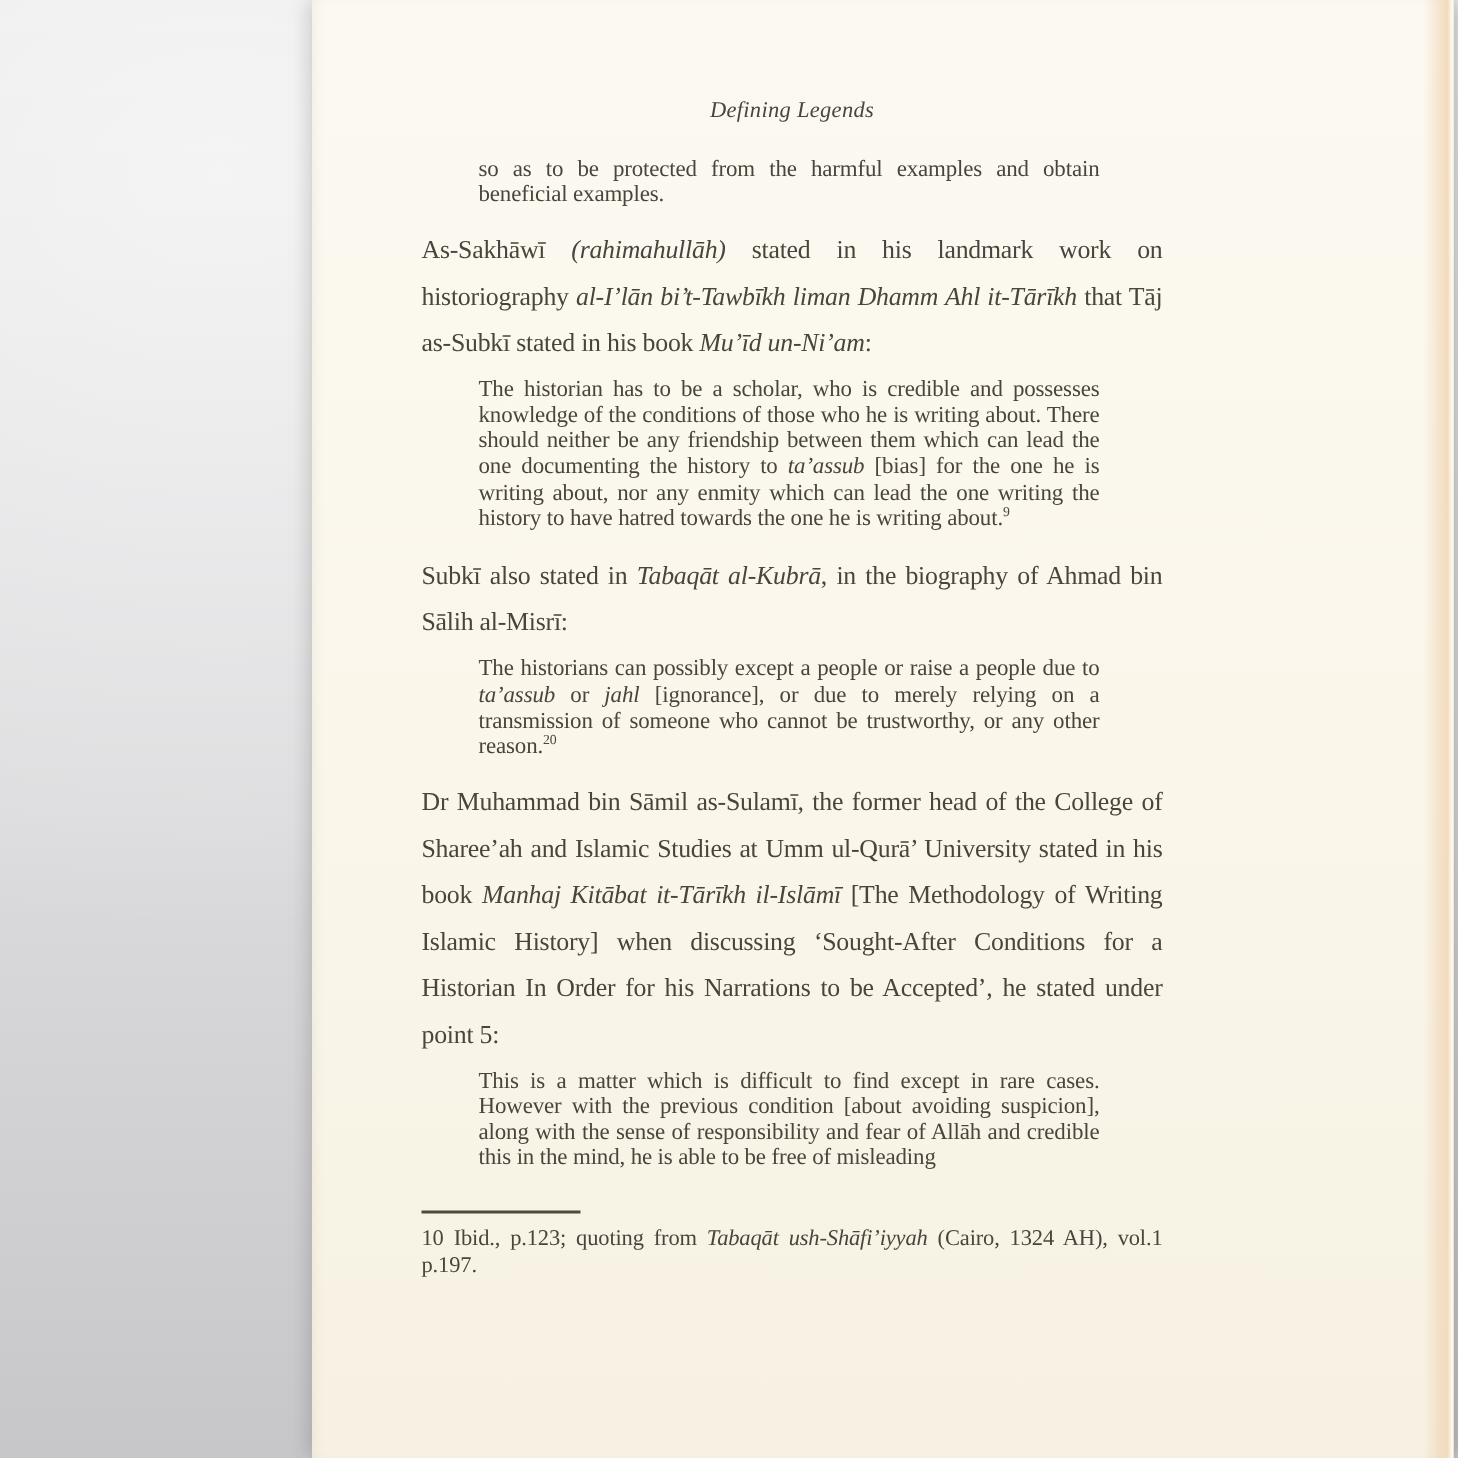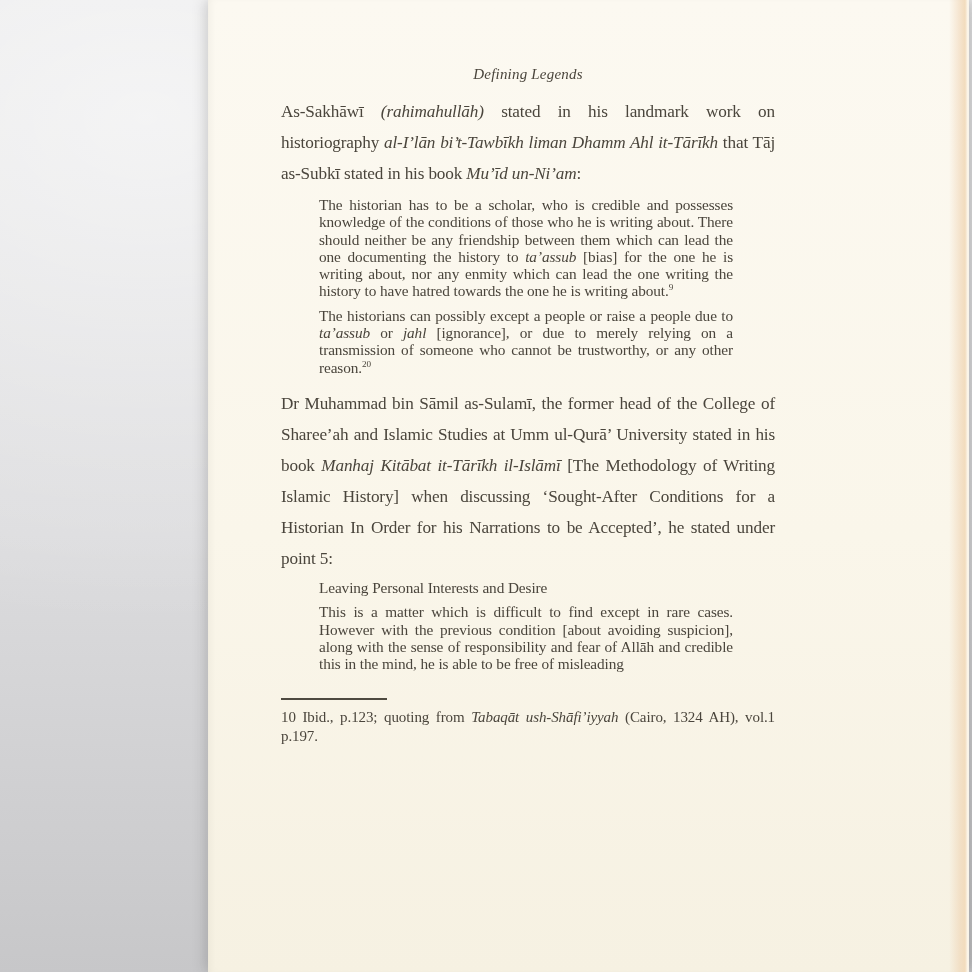--- a/index.html
+++ b/index.html
@@ -75,31 +75,32 @@
 </head>
 <body>
 
 <div class="backdrop"></div>
 
 <div class="page">
   <div class="content">
 
     <div class="running-header">Defining Legends</div>
 
+    <p class="bq mt-intro"><span>so as to be protected from the harmful examples and obtain beneficial examples.</span></p>
 
     <p class="body-para mt-p1"><span>As-Sakhāwī </span><i>(rahimahullāh)</i><span> stated in his landmark work on historiography </span><i>al-I’lān bi’t-Tawbīkh liman Dhamm Ahl it-Tārīkh</i><span> that Tāj as-Subkī stated in his book </span><i>Mu’īd un-Ni’am</i><span>:</span></p>
 
     <p class="bq mt-q1"><span>The historian has to be a scholar, who is credible and possesses knowledge of the conditions of those who he is writing about. There should neither be any friendship between them which can lead the one documenting the history to </span><i>ta’assub</i><span> [bias] for the one he is writing about, nor any enmity which can lead the one writing the history to have hatred towards the one he is writing about.</span><sup>9</sup></p>
 
+    <p class="body-para mt-p2"><span>Subkī also stated in </span><i>Tabaqāt al-Kubrā</i><span>, in the biography of Ahmad bin Sālih al-Misrī:</span></p>
 
     <p class="bq mt-q2"><span>The historians can possibly except a people or raise a people due to </span><i>ta’assub</i><span> or </span><i>jahl</i><span> [ignorance], or due to merely relying on a transmission of someone who cannot be trustworthy, or any other reason.</span><sup>20</sup></p>
 
     <p class="body-para mt-p3"><span>Dr Muhammad bin Sāmil as-Sulamī, the former head of the College of Sharee’ah and Islamic Studies at Umm ul-Qurā’ University stated in his book </span><i>Manhaj Kitābat it-Tārīkh il-Islāmī</i><span> [The Methodology of Writing Islamic History] when discussing ‘Sought-After Conditions for a Historian In Order for his Narrations to be Accepted’, he stated under point 5:</span></p>
 
-    <p class="bq bq-heading mt-h">Leaving Personal Interests and Desire</p>
 
     <p class="bq mt-q3"><span>This is a matter which is difficult to find except in rare cases. However with the previous condition [about avoiding suspicion], along with the sense of responsibility and fear of Allāh and credible this in the mind, he is able to be free of misleading</span></p>
 
     <div class="footnotes">
       <div class="fn-rule"></div>
       <p class="fn"><span>10 Ibid., p.123; quoting from </span><i>Tabaqāt ush-Shāfi’iyyah</i><span> (Cairo, 1324 AH), vol.1 p.197.</span></p>
     </div>
 
   </div>
 

